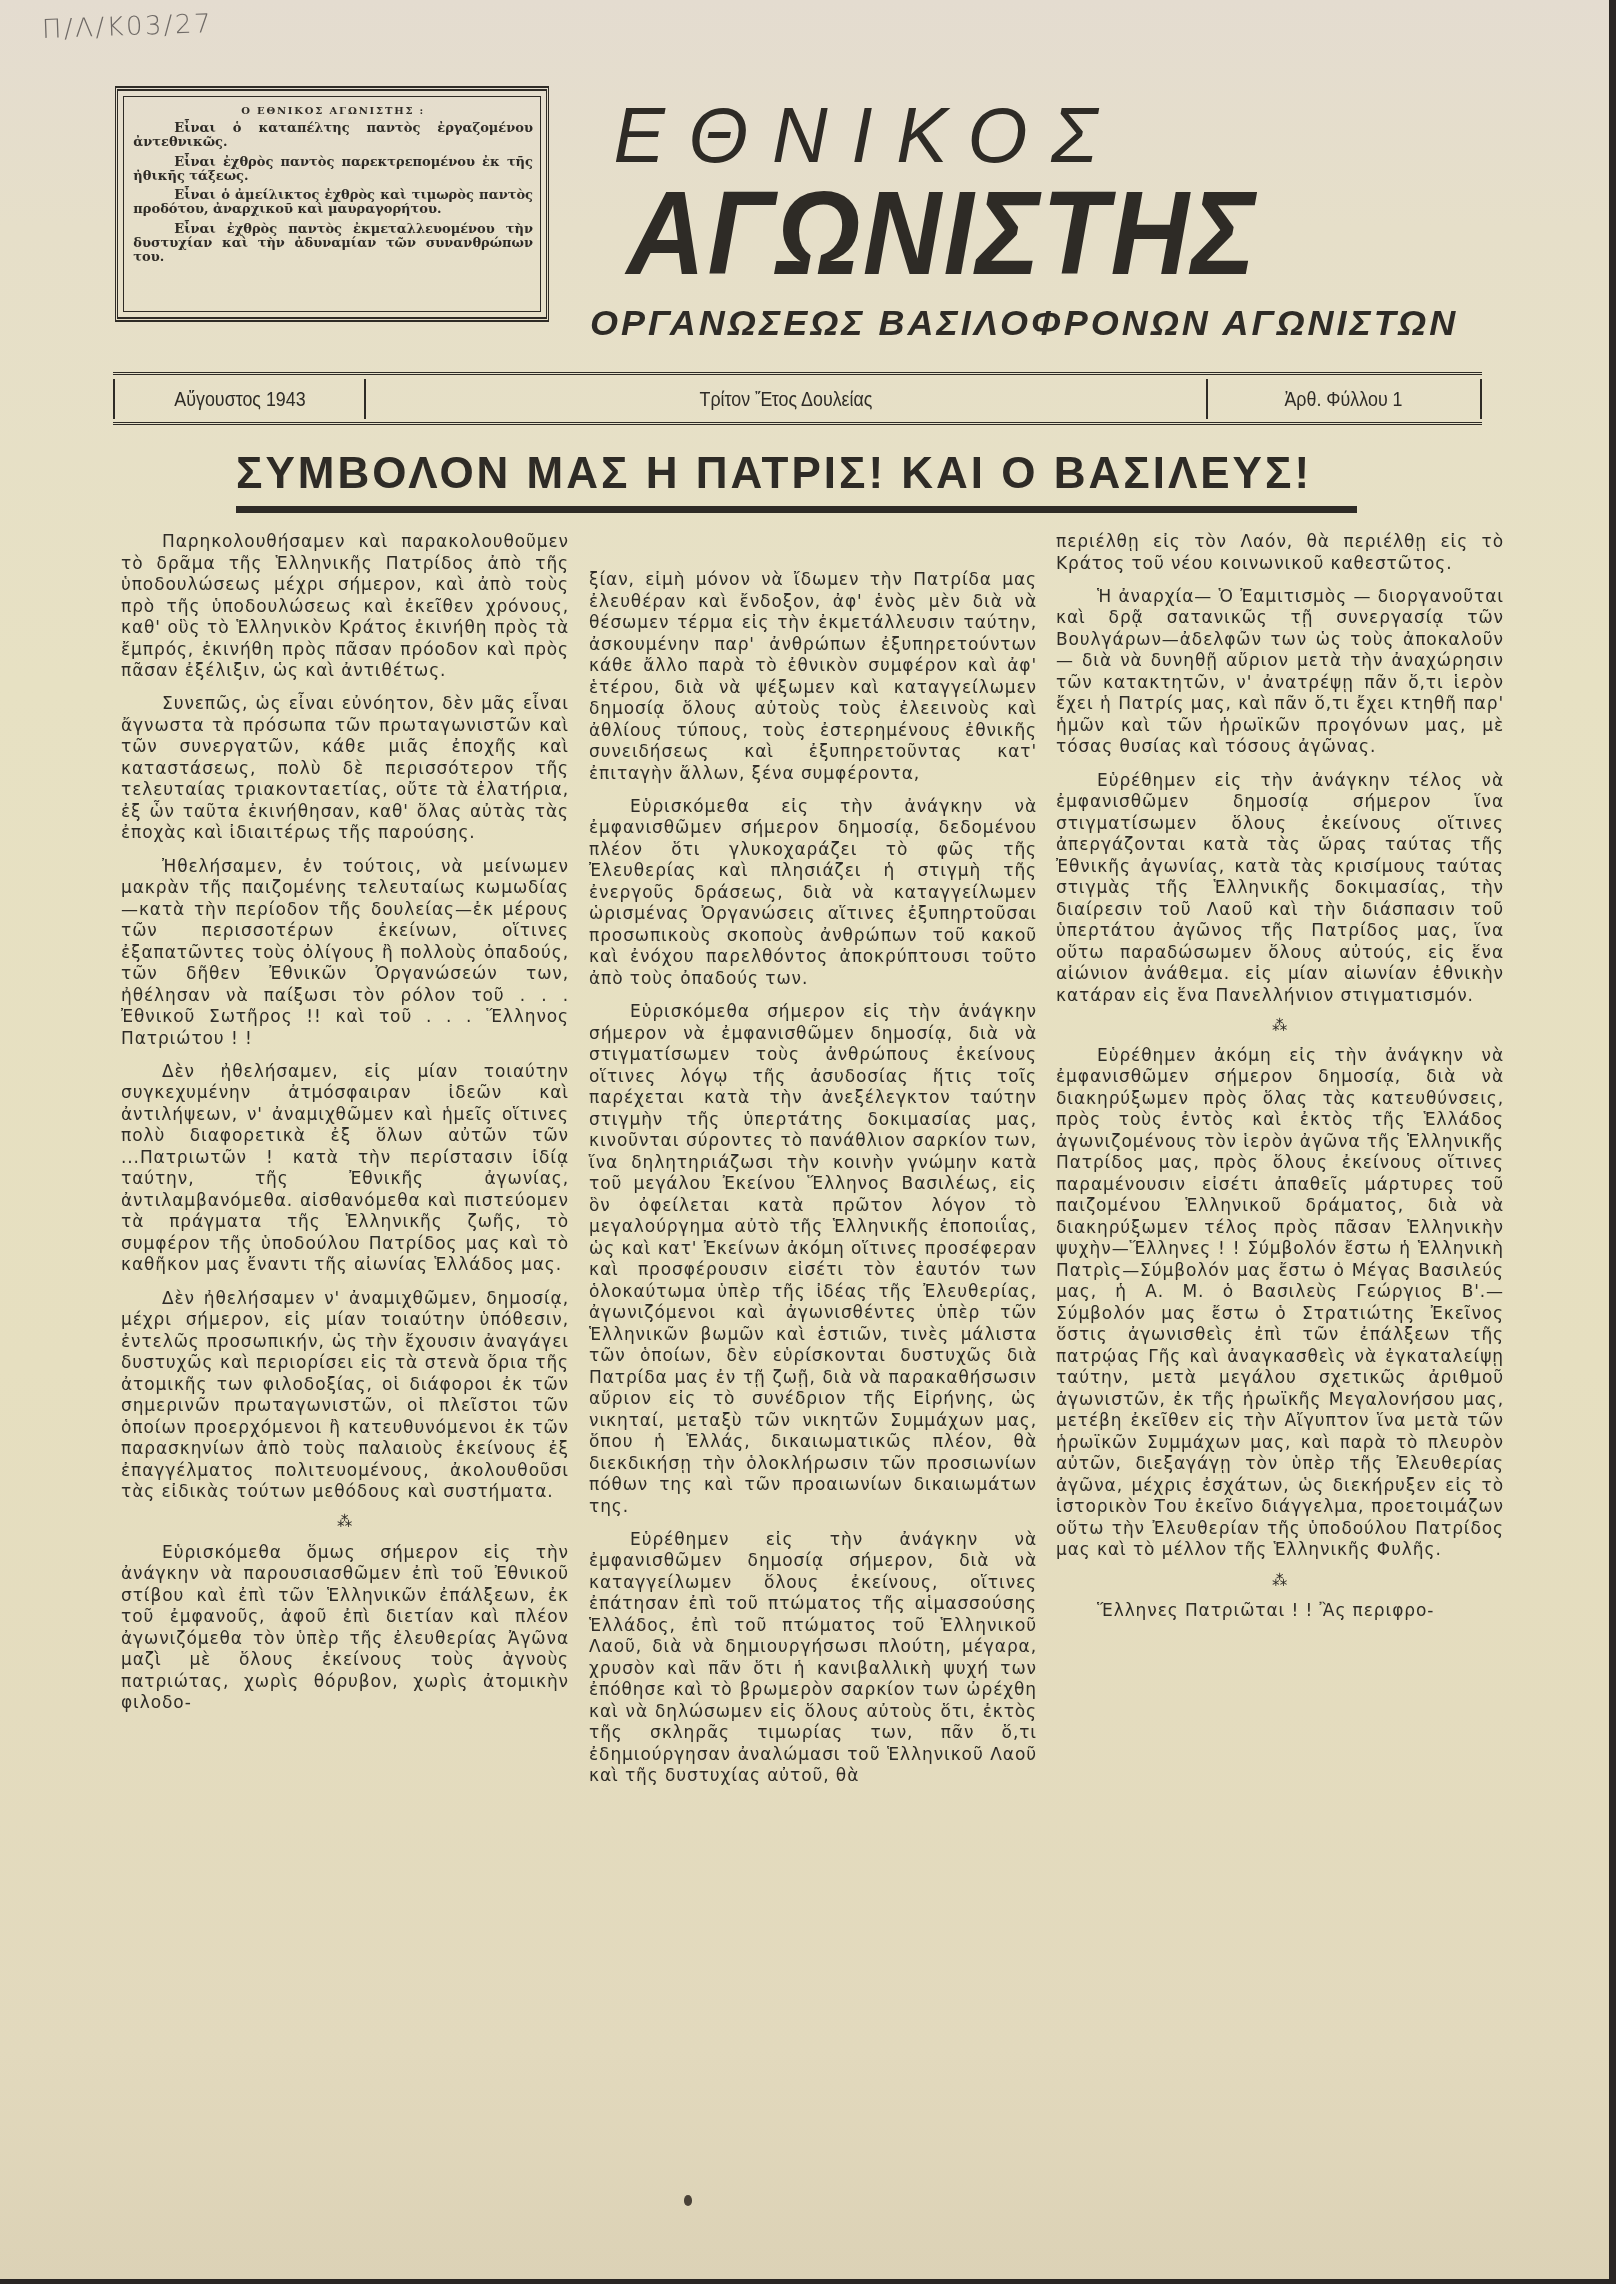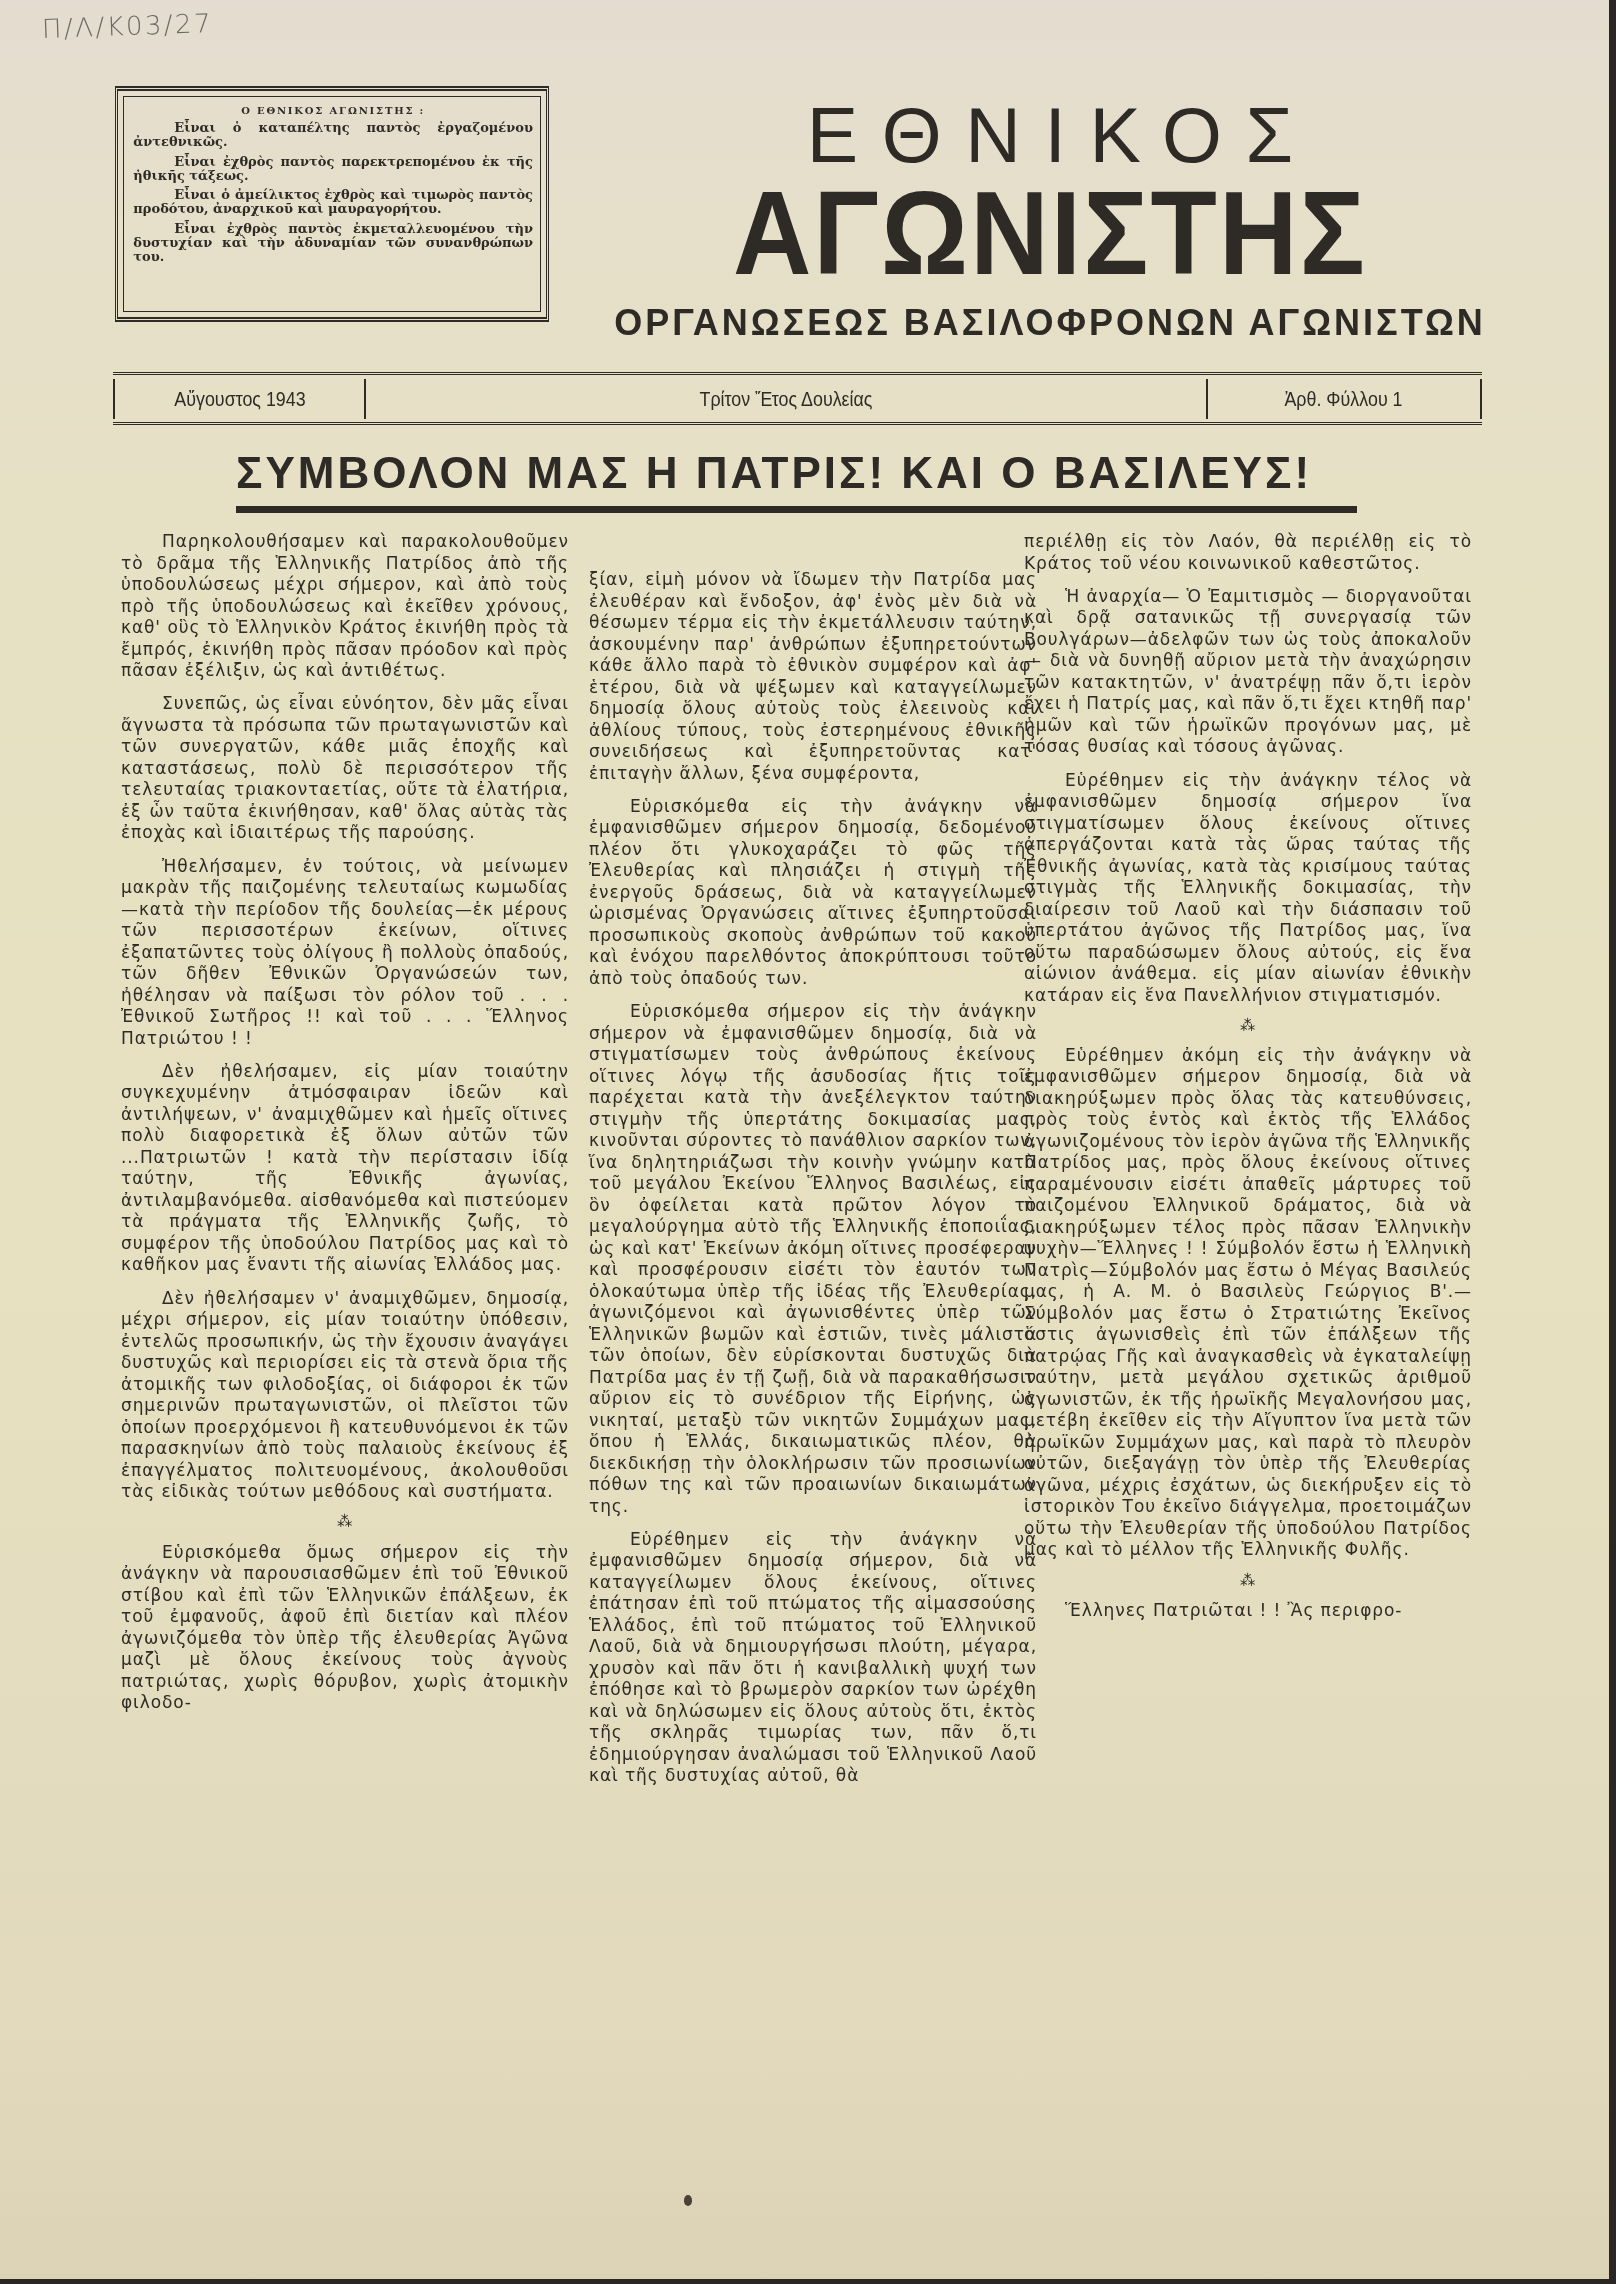--- a/index.html
+++ b/index.html
@@ -37,21 +37,21 @@
   .motto-title {
     text-align: center; font-family: "DejaVu Serif", serif; font-weight: bold;
     font-size: 10px; letter-spacing: 1.8px; margin-bottom: 4.7px;
   }
   .motto-item {
     font-family: "DejaVu Serif", serif; font-weight: bold; font-size: 13px;
     line-height: 14px; text-indent: 41px; text-align: justify; margin-bottom: 5.9px;
   }
   
   .mast {
-    position: absolute; left: 590px; top: 94px; width: 920px; text-align: center;
+    position: absolute; left: 590px; top: 94px; width: 920px; text-align: left; font-style: italic;
   }
   .mast-line1 {
     font-family: "Liberation Sans", sans-serif; font-size: 77px; letter-spacing: 23.6px;
     line-height: 83px; font-weight: normal; margin-left: 23.6px;
   }
   .mast-line2 {
     font-family: "Liberation Sans", sans-serif; font-weight: bold; font-size: 118px;
     line-height: 112px; letter-spacing: 2.4px; transform: scaleX(0.92);
   }
   .mast-sub {
@@ -83,21 +83,21 @@
   
   .col {
     position: absolute; top: 531px; width: 448px;
     font-family: "DejaVu Sans", sans-serif; font-size: 17px; line-height: 21.5px;
     text-align: justify; letter-spacing: 0.9px;
   }
   .col p { margin: 0 0 11.8px 0; text-indent: 41px; }
   .col .stars { text-align: center; margin: 0 0 10.6px 0; font-size: 15.3px; line-height: 16.5px; }
   .col1 { left: 121px; }
   .col2 { left: 589px; margin-top: 38px; }
-  .col3 { left: 1024px; }
+  .col3 { left: 1056px; }
   .dot { position: absolute; width: 8.3px; height: 10.6px; border-radius: 50%; background: #4a4238; }
 </style>
 </head>
 <body>
 
 <div class="paper">
 
   <div class="archive-note">Π/Λ/Κ03/27</div>
 
   <div class="motto-box">

